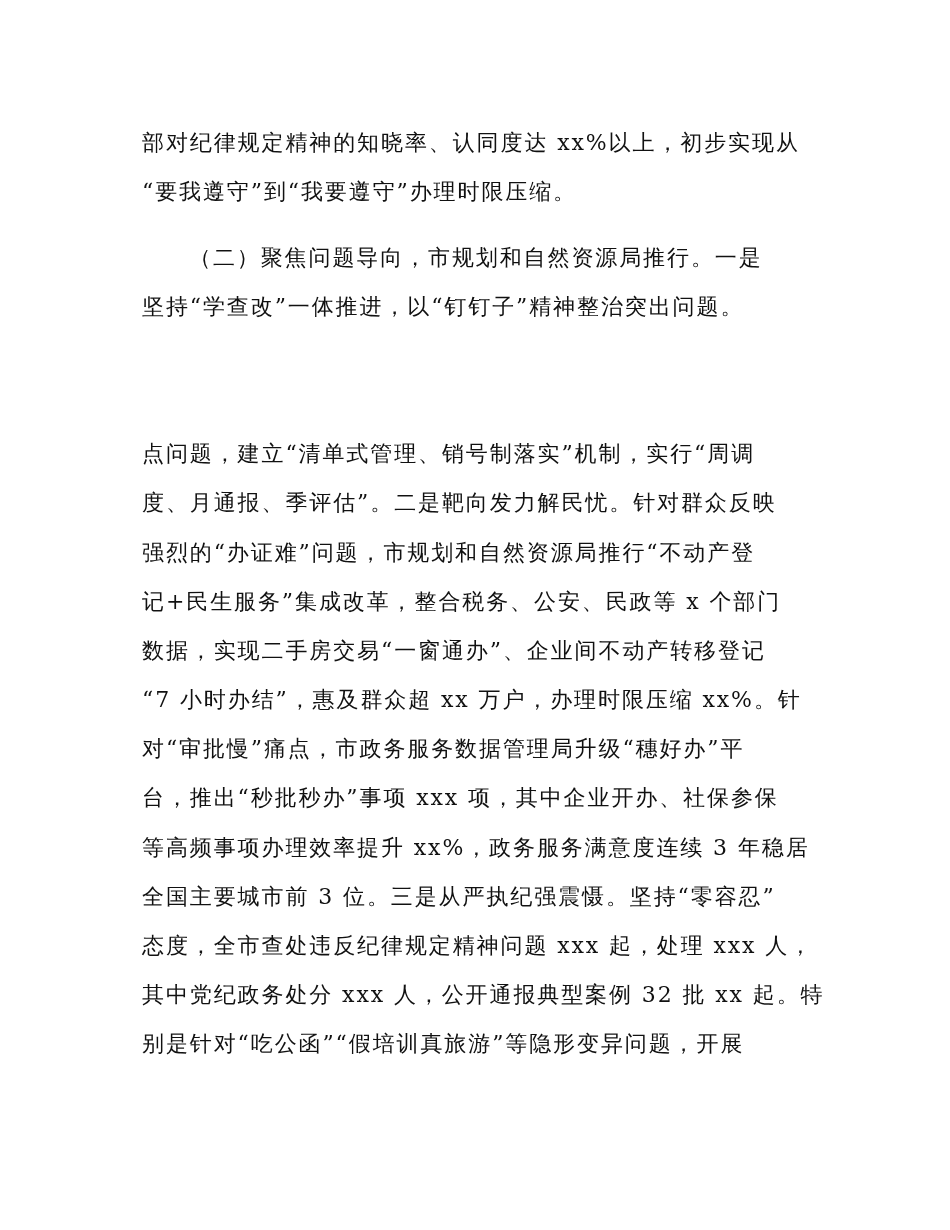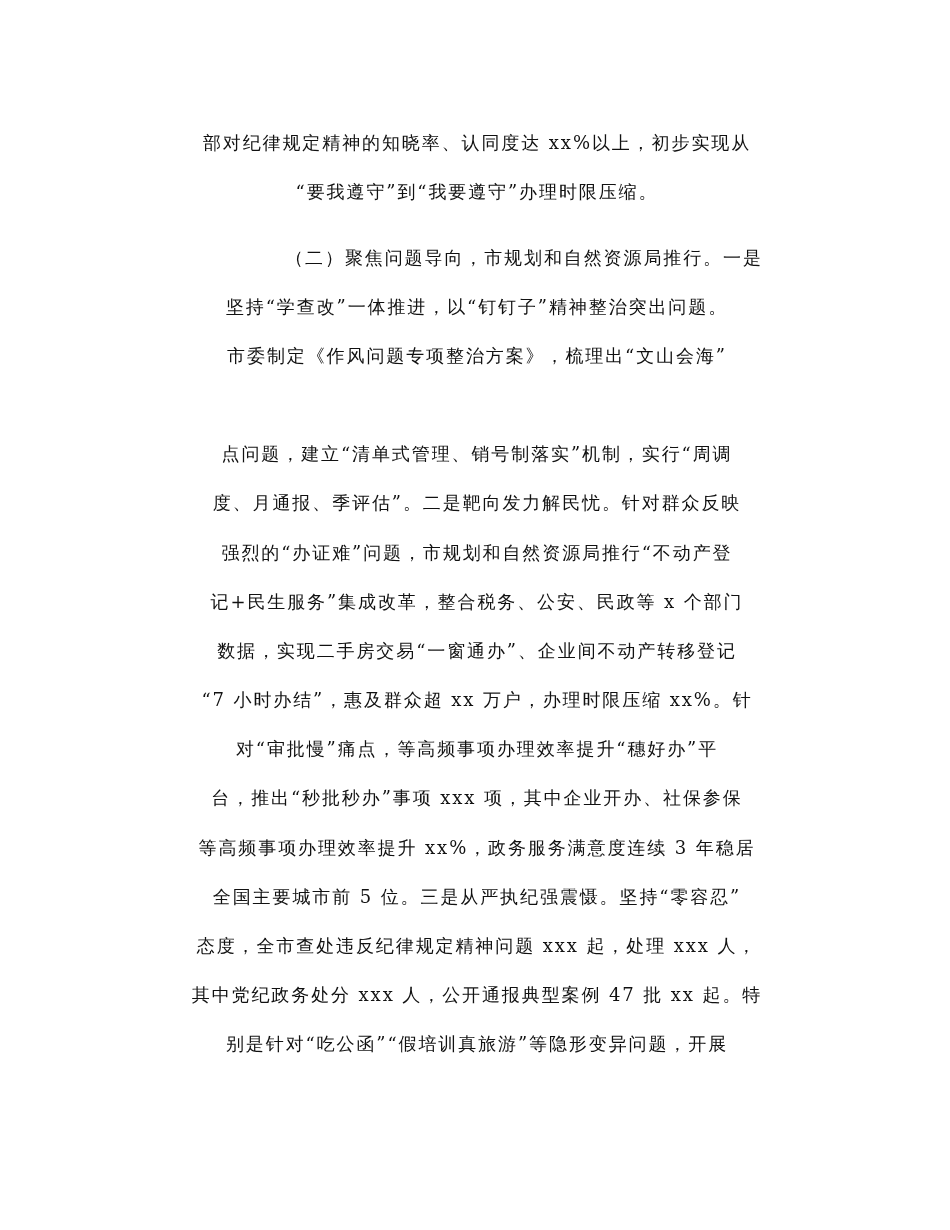--- a/index.html
+++ b/index.html
@@ -20,42 +20,40 @@
       left: 0;
       top: 0;
       width: 950px;
       height: 1230px;
       background: #ffffff;
     }
     .line {
       position: absolute;
       left: 142px;
       width: 670px;
-      font-size: 18px;
+      font-size: 22px;
       line-height: 30px;
       white-space: nowrap;
       letter-spacing: 1.9px;
-      text-align: center;
     }
   </style>
 </head>
 <body>
 
 <div class="page">
   <div class="line" style="top:128px">部对纪律规定精神的知晓率、认同度达 xx%以上，初步实现从</div>
   <div class="line" style="top:177px">“要我遵守”到“我要遵守”办理时限压缩。</div>
   <div class="line" style="top:243px; left:189px;">（二）聚焦问题导向，市规划和自然资源局推行。一是</div>
   <div class="line" style="top:292px">坚持“学查改”一体推进，以“钉钉子”精神整治突出问题。</div>
-  <div class="line" style="top:341px">市委制定《作风问题专项整治方案》，梳理出“文山会海”</div>
   <div class="line" style="top:488px">度、月通报、季评估”。二是靶向发力解民忧。针对群众反映</div>
   <div class="line" style="top:439px">点问题，建立“清单式管理、销号制落实”机制，实行“周调</div>
   <div class="line" style="top:587px">记+民生服务”集成改革，整合税务、公安、民政等 x 个部门</div>
   <div class="line" style="top:538px">强烈的“办证难”问题，市规划和自然资源局推行“不动产登</div>
   <div class="line" style="top:636px">数据，实现二手房交易“一窗通办”、企业间不动产转移登记</div>
   <div class="line" style="top:685px">“7 小时办结”，惠及群众超 xx 万户，办理时限压缩 xx%。针</div>
-  <div class="line" style="top:734px">对“审批慢”痛点，等高频事项办理效率提升“穗好办”平</div>
+  <div class="line" style="top:734px">对“审批慢”痛点，市政务服务数据管理局升级“穗好办”平</div>
   <div class="line" style="top:783px">台，推出“秒批秒办”事项 xxx 项，其中企业开办、社保参保</div>
   <div class="line" style="top:833px">等高频事项办理效率提升 xx%，政务服务满意度连续 3 年稳居</div>
-  <div class="line" style="top:882px">全国主要城市前 5 位。三是从严执纪强震慑。坚持“零容忍”</div>
+  <div class="line" style="top:882px">全国主要城市前 3 位。三是从严执纪强震慑。坚持“零容忍”</div>
   <div class="line" style="top:931px">态度，全市查处违反纪律规定精神问题 xxx 起，处理 xxx 人，</div>
-  <div class="line" style="top:980px">其中党纪政务处分 xxx 人，公开通报典型案例 47 批 xx 起。特</div>
+  <div class="line" style="top:980px">其中党纪政务处分 xxx 人，公开通报典型案例 32 批 xx 起。特</div>
   <div class="line" style="top:1029px">别是针对“吃公函”“假培训真旅游”等隐形变异问题，开展</div>
 </div>
 
 </body></html>

